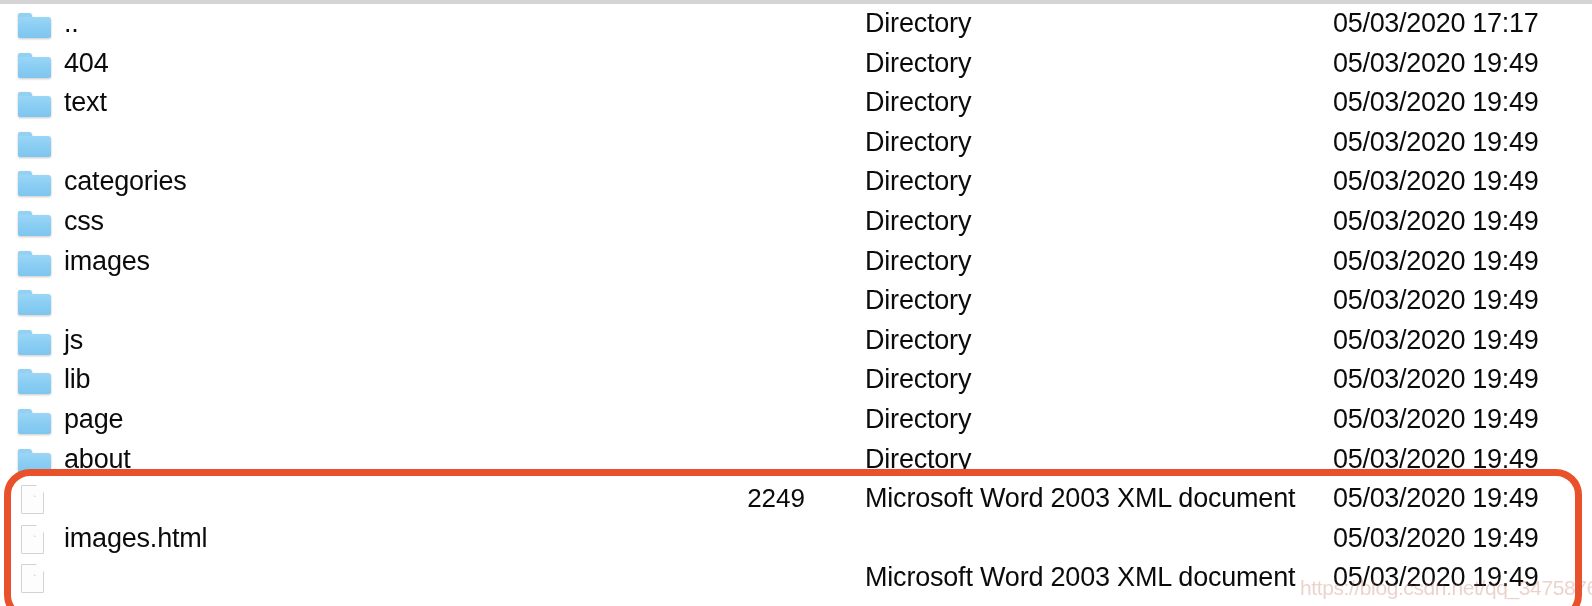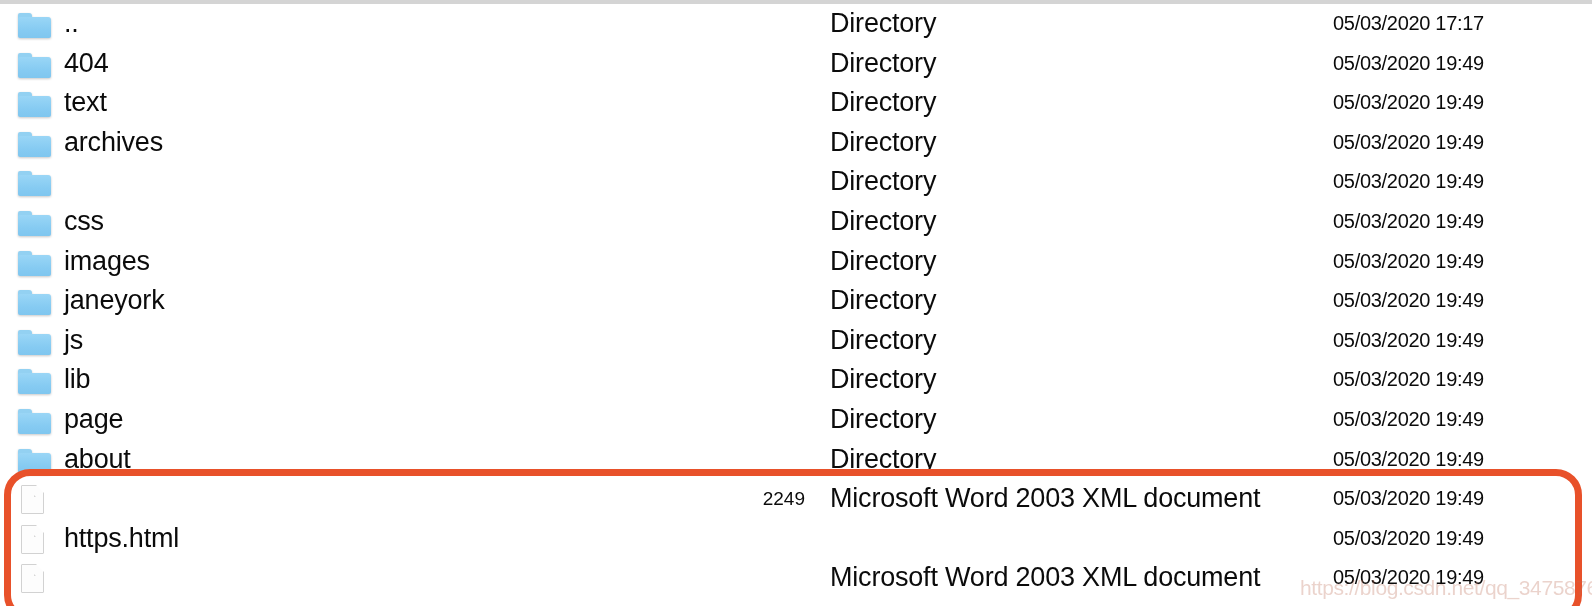--- a/index.html
+++ b/index.html
@@ -119,36 +119,36 @@
     font-size: 27px;
     color: #0b0b0b;
     letter-spacing: -0.2px;
   }
   .c-size {
     position: absolute;
     left: 500px;
     width: 305px;
     top: 0;
     text-align: right;
-    font-size: 19px;
+    font-size: 26px;
     color: #0b0b0b;
   }
   .c-type {
     position: absolute;
-    left: 830px;
+    left: 865px;
     top: 0;
     font-size: 27px;
     color: #0b0b0b;
     letter-spacing: -0.2px;
   }
   .c-date {
     position: absolute;
     left: 1333px;
     top: 0;
-    font-size: 20px;
+    font-size: 27px;
     color: #0b0b0b;
     letter-spacing: -0.3px;
   }
 
   
   #highlight-box {
     position: absolute;
     left: 4px;
     top: 469px;
     width: 1578px;
@@ -214,32 +214,32 @@
       <div class="c-type">Directory</div>
       <div class="c-date">05/03/2020 19:49</div>
     </div>
     <div class="row">
       <div class="icon-cell">
         <div class="folder-icon">
           <div class="tab"></div>
           <div class="body"></div>
         </div>
       </div>
-      <div class="c-name">archives</div>
-      <div class="c-size"></div>
-      <div class="c-type">Directory</div>
-      <div class="c-date">05/03/2020 19:49</div>
-    </div>
-    <div class="row">
-      <div class="icon-cell">
-        <div class="folder-icon">
-          <div class="tab"></div>
-          <div class="body"></div>
-        </div>
-      </div>
+      <div class="c-size"></div>
+      <div class="c-type">Directory</div>
+      <div class="c-date">05/03/2020 19:49</div>
+    </div>
+    <div class="row">
+      <div class="icon-cell">
+        <div class="folder-icon">
+          <div class="tab"></div>
+          <div class="body"></div>
+        </div>
+      </div>
+      <div class="c-name">categories</div>
       <div class="c-size"></div>
       <div class="c-type">Directory</div>
       <div class="c-date">05/03/2020 19:49</div>
     </div>
     <div class="row">
       <div class="icon-cell">
         <div class="folder-icon">
           <div class="tab"></div>
           <div class="body"></div>
         </div>
@@ -261,21 +261,20 @@
       <div class="c-type">Directory</div>
       <div class="c-date">05/03/2020 19:49</div>
     </div>
     <div class="row">
       <div class="icon-cell">
         <div class="folder-icon">
           <div class="tab"></div>
           <div class="body"></div>
         </div>
       </div>
-      <div class="c-name">janeyork</div>
       <div class="c-size"></div>
       <div class="c-type">Directory</div>
       <div class="c-date">05/03/2020 19:49</div>
     </div>
     <div class="row">
       <div class="icon-cell">
         <div class="folder-icon">
           <div class="tab"></div>
           <div class="body"></div>
         </div>
@@ -334,21 +333,21 @@
       <div class="c-date">05/03/2020 19:49</div>
     </div>
     <div class="row">
       <div class="icon-cell">
         <div class="file-icon">
           <div class="page"></div>
           <div class="corner-cover"></div>
           <div class="fold-line"></div>
         </div>
       </div>
-      <div class="c-name">https.html</div>
+      <div class="c-name">images.html</div>
       <div class="c-date">05/03/2020 19:49</div>
     </div>
     <div class="row">
       <div class="icon-cell">
         <div class="file-icon">
           <div class="page"></div>
           <div class="corner-cover"></div>
           <div class="fold-line"></div>
         </div>
       </div>

